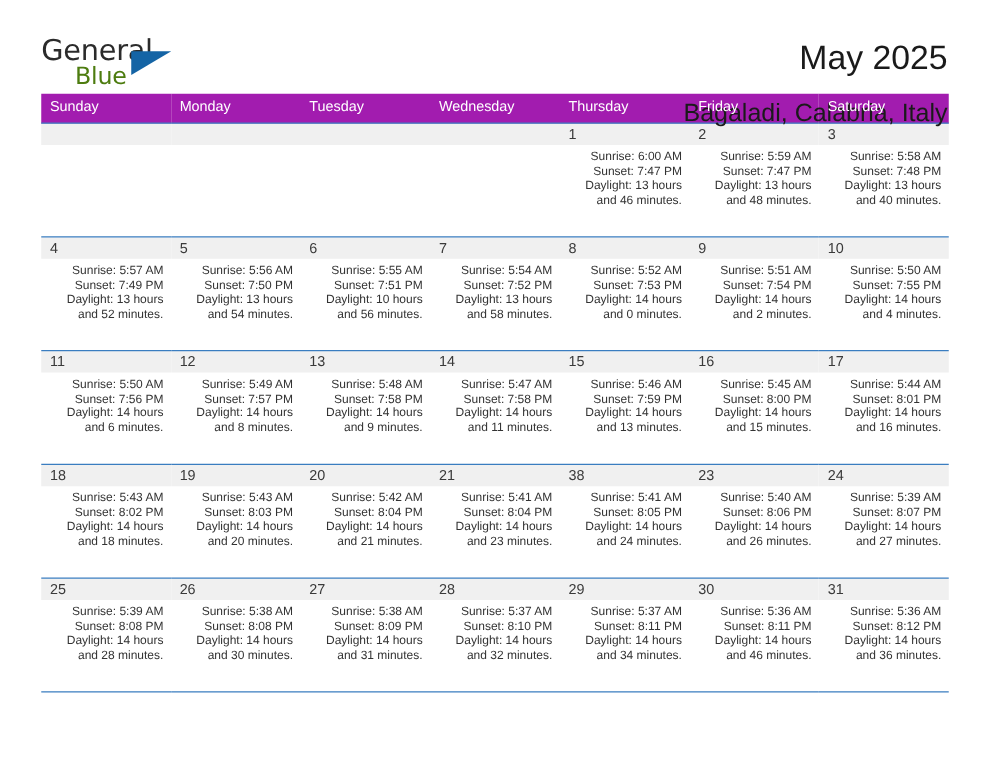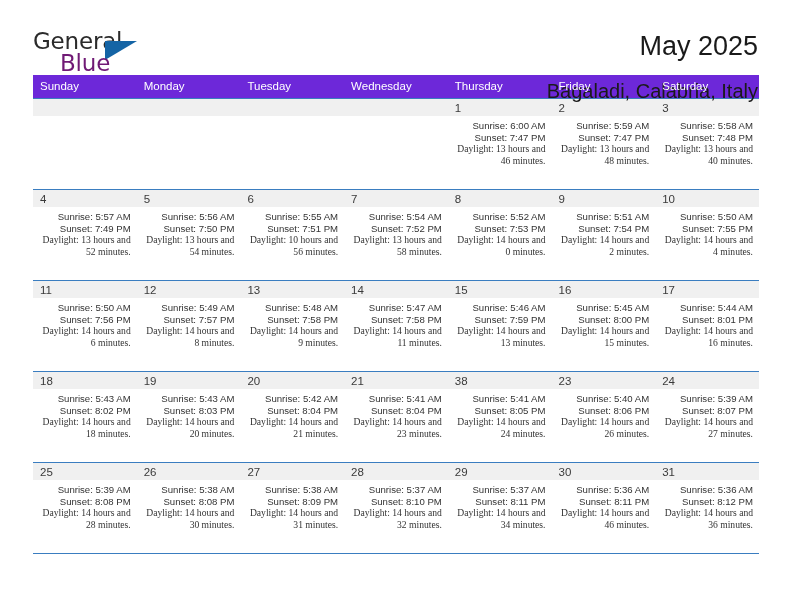--- a/index.html
+++ b/index.html
@@ -46,23 +46,23 @@
     font-size: 23px;
     letter-spacing: -0.2px;
     color: #2b2b2b;
     font-family: "DejaVu Sans", sans-serif;
     font-weight: 400;
   }
   .logo-blue {
     position: absolute;
     left: 27px;
     top: 22px;
-    font-size: 23px;
+    font-size: 19px;
     letter-spacing: -0.2px;
-    color: #701a75;
+    color: #4d7c0f;
     font-family: "DejaVu Sans", sans-serif;
     font-weight: 400;
   }
   .logo-tri {
     position: absolute;
     left: 72px;
     top: 13px;
     width: 0;
     height: 0;
     border-left: 32px solid #1464a5;
@@ -92,21 +92,21 @@
 
   
   .calendar {
     width: 726px;
     margin: 0 auto;
     border-collapse: collapse;
     table-layout: fixed;
   }
 
   .calendar thead th {
-    background: #6d28d9;
+    background: #a21caf;
     color: #ffffff;
     font-size: 11.5px;
     font-weight: 400;
     text-align: left;
     padding: 5px 0 6px 7px;
     height: 23px;
     font-family: "Liberation Sans", sans-serif;
     border: none;
   }
 
@@ -135,21 +135,21 @@
 
   .cell-body {
     padding: 4px 6px 0 7px;
     font-size: 9.6px;
     line-height: 11.6px;
     color: #333333;
     font-family: "Liberation Sans", sans-serif;
     text-align: right;
   }
   .cell-body div { white-space: nowrap; }
-  .cell-body .daylight { white-space: normal; font-family: Liberation Serif, serif; }
+  .cell-body .daylight { white-space: normal; }
 </style>
 </head>
 <body>
 
 <div class="page">
 
   <div class="header">
 
     <div class="logo">
       <span class="logo-general">General</span>

